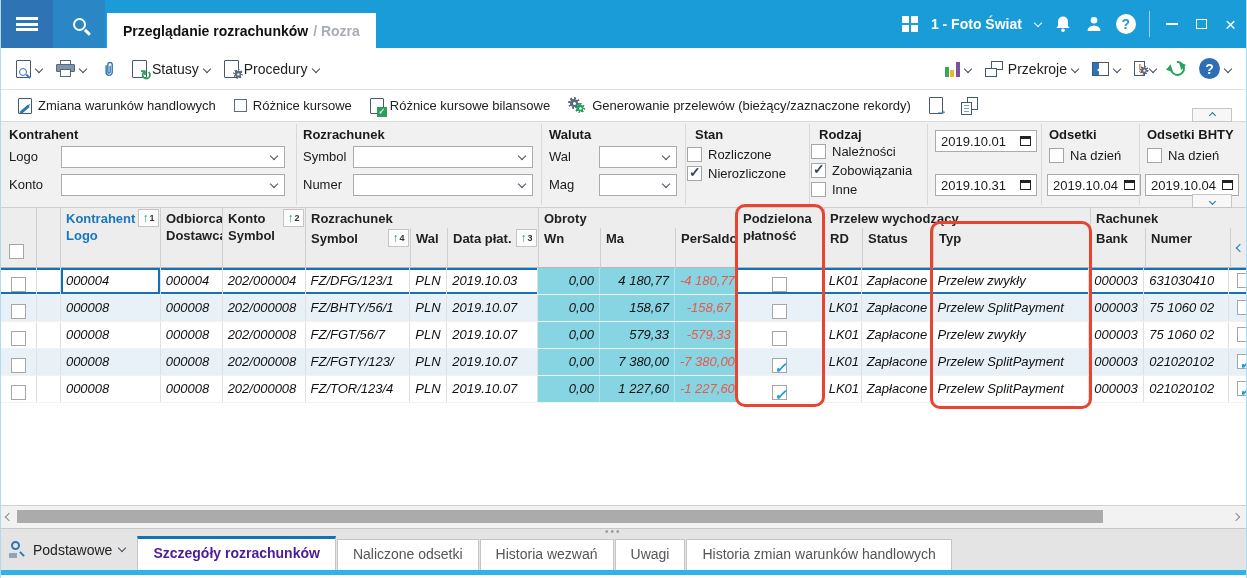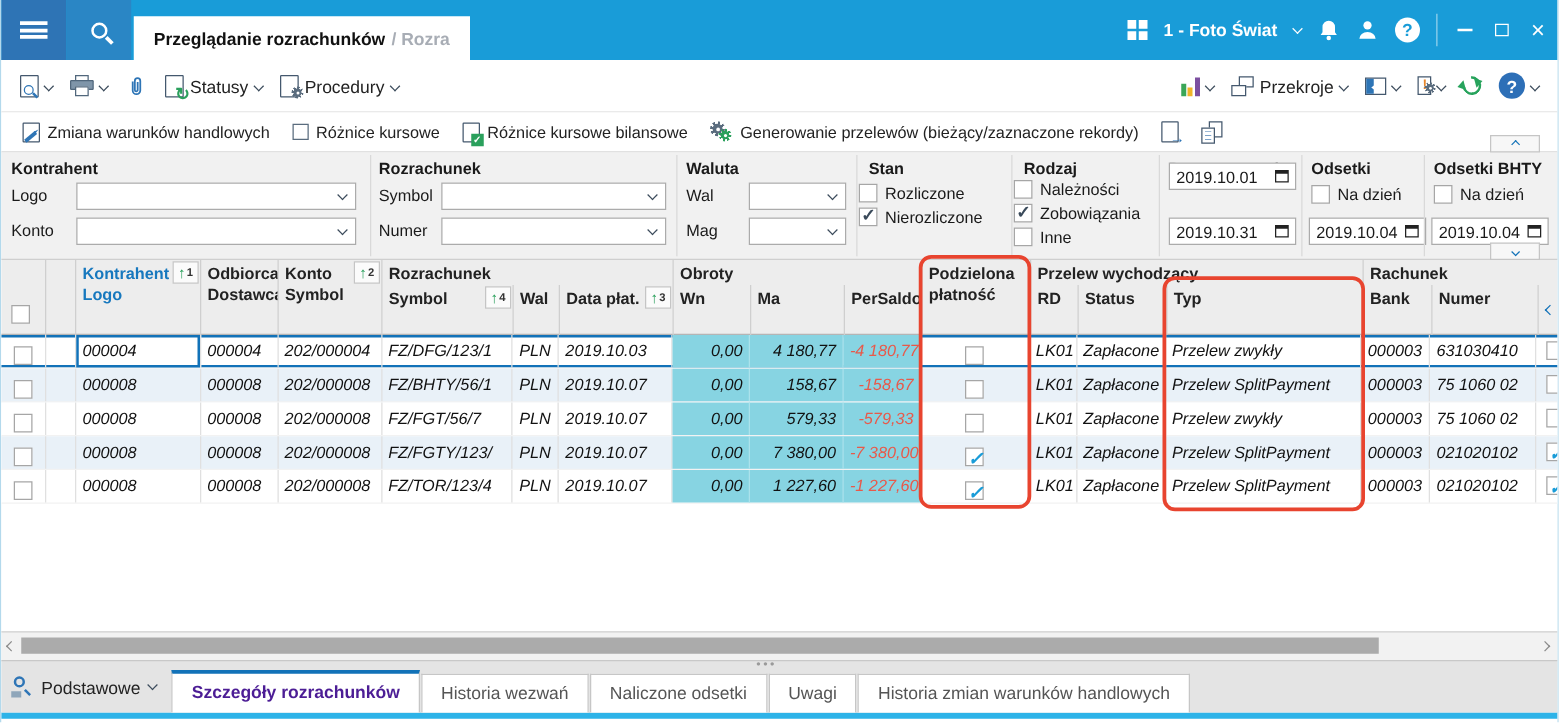--- a/index.html
+++ b/index.html
@@ -623,21 +623,21 @@
       <span class="pmag">
           <span class="base"></span>
           <span class="c"></span>
           <span class="h"></span>
         </span>
       <span>Podstawowe</span>
       <span class="chv" style="margin-top:-3px"></span>
     </div>
     <div class="btabs">
       <div class="btab active">Szczegóły rozrachunków</div>
+      <div class="btab">Naliczone odsetki</div>
       <div class="btab">Historia wezwań</div>
-      <div class="btab">Naliczone odsetki</div>
       <div class="btab">Uwagi</div>
       <div class="btab">Historia zmian warunków handlowych</div>
     </div>
   </div>
 
   <div class="bluestrip"></div>
 </div>
 
 </body></html>

